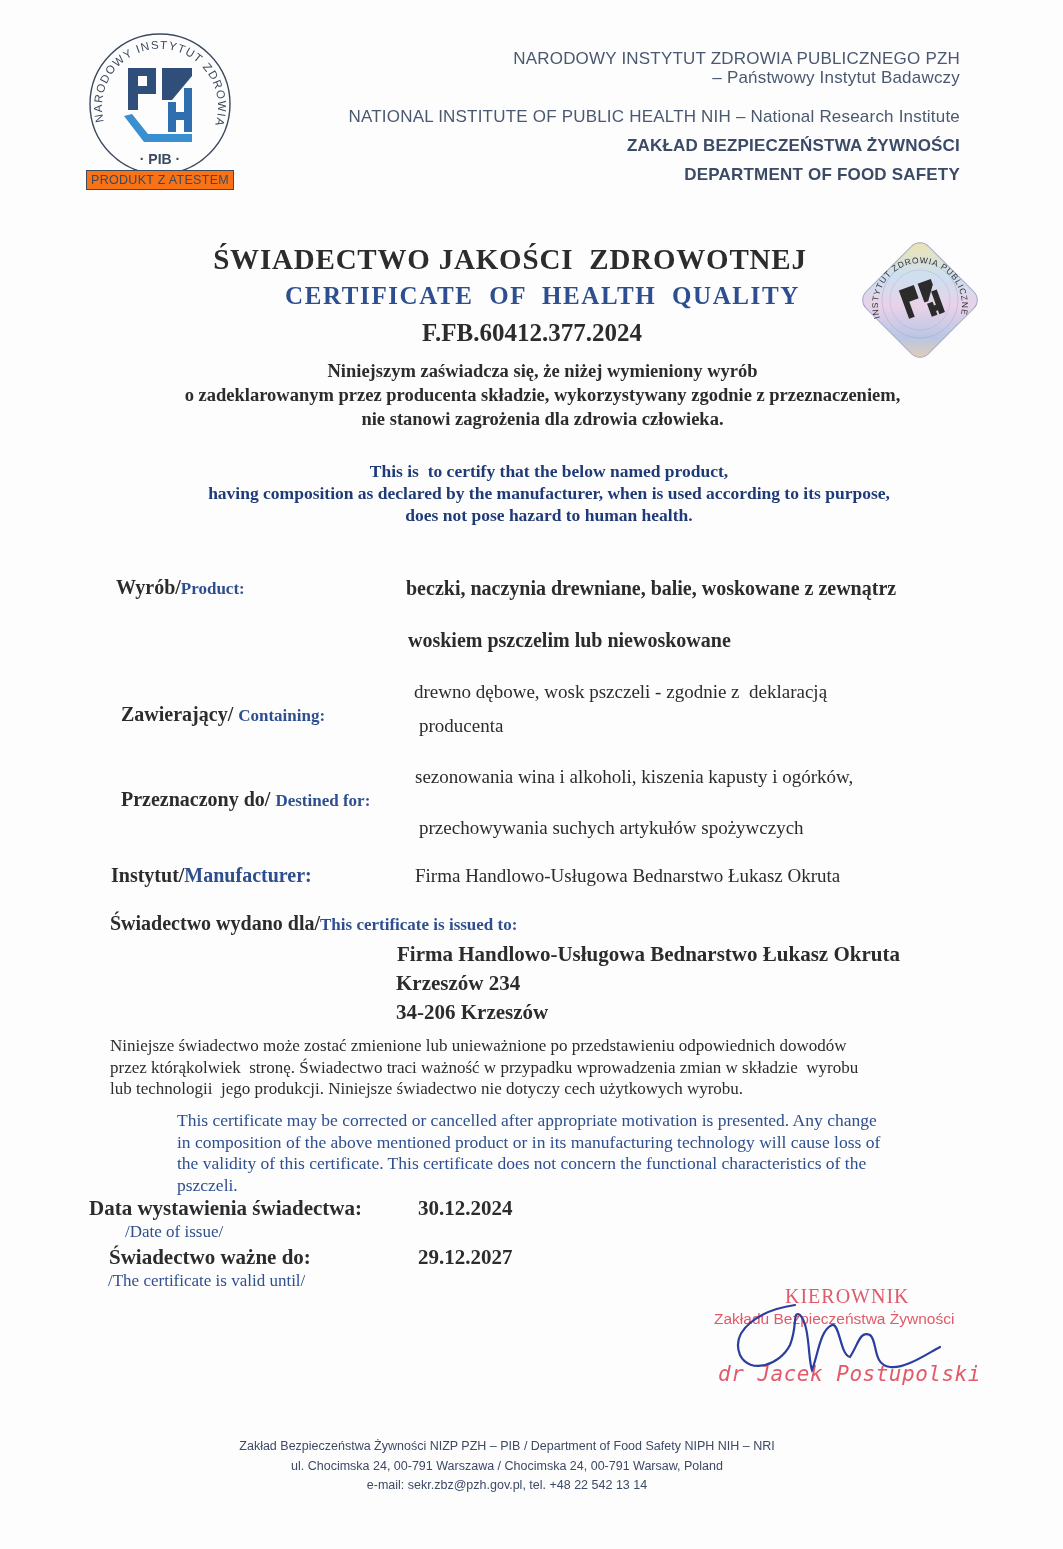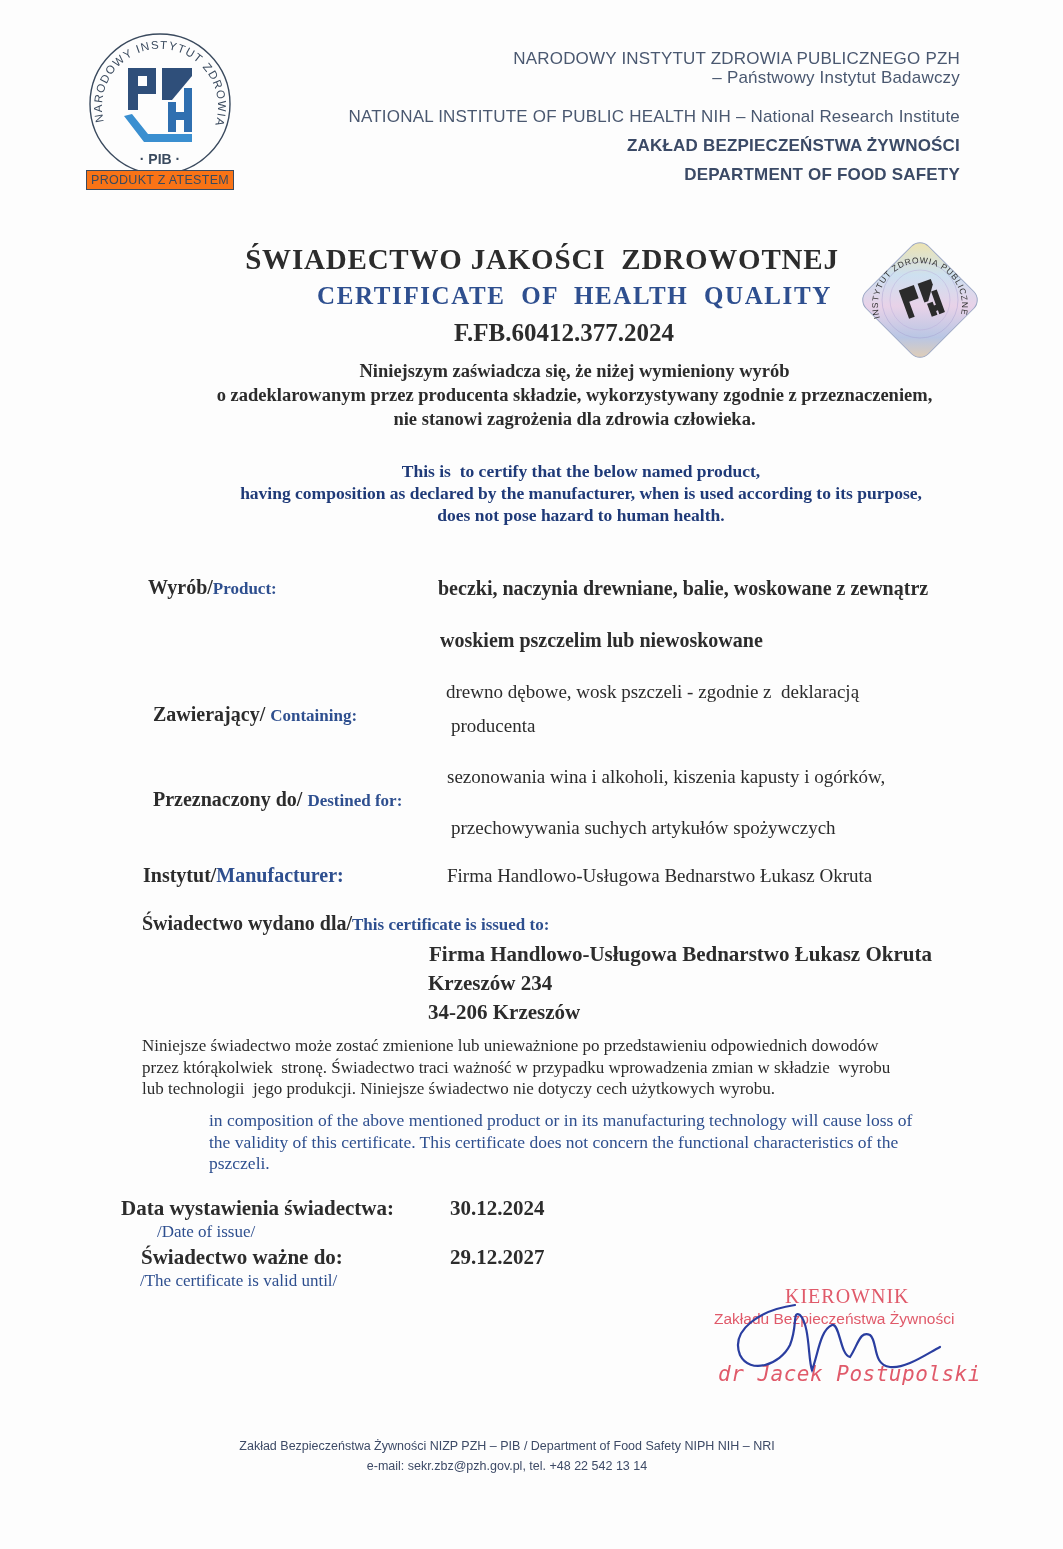--- a/index.html
+++ b/index.html
@@ -1,17 +1,17 @@
 <!DOCTYPE html>
 <html><head>
 <meta charset="utf-8">
 <style>
   html, body { margin: 0; padding: 0; background: #ffffff; }
   body { width: 1063px; height: 1549px; position: relative; overflow: hidden; background: #fdfdfd; }
-  .serif { font-family: "Liberation Serif", "DejaVu Serif", serif; padding-left: 32px; }
+  .serif { font-family: "Liberation Serif", "DejaVu Serif", serif; }
   .sans { font-family: "Liberation Sans", "DejaVu Sans", sans-serif; }
   .abs { position: absolute; }
 
   
   #logo { left: 84px; top: 28px; width: 152px; height: 165px; }
   #logo-badge { position: absolute; left: 2px; top: 142px; width: 146px; height: 18px; border: 1px solid #3a4a5e; font-size: 12.5px; color: #3a4a5e; text-align: center; line-height: 18px; letter-spacing: 0.3px; background: #f97316; }
 
   
   .hdr { right: 103px; text-align: right; font-size: 17px; color: #4a5870; letter-spacing: 0.2px; white-space: nowrap; }
   .hdr.bold { font-weight: bold; color: #3b4a66; }
@@ -153,20 +153,21 @@
 <div class="abs serif issued" style="left:396px; top:971px;">Krzeszów 234</div>
 <div class="abs serif issued" style="left:396px; top:1000px;">34-206 Krzeszów</div>
 
 <div class="abs serif para" style="top:1035px;">
   <div>Niniejsze świadectwo może zostać zmienione lub unieważnione po przedstawieniu odpowiednich dowodów</div>
   <div style="white-space:pre;">przez którąkolwiek  stronę. Świadectwo traci ważność w przypadku wprowadzenia zmian w składzie  wyrobu</div>
   <div style="white-space:pre;">lub technologii  jego produkcji. Niniejsze świadectwo nie dotyczy cech użytkowych wyrobu.</div>
 </div>
 
 <div class="abs serif para-en" style="top:1110px;">
+  <div>This certificate may be corrected or cancelled after appropriate motivation is presented. Any change</div>
   <div>in composition of the above mentioned product or in its manufacturing technology will cause loss of</div>
   <div>the validity of this certificate. This certificate does not concern the functional characteristics of the</div>
   <div>pszczeli.</div>
 </div>
 
 <div class="abs serif date-label" style="left:89px; top:1196px;">Data wystawienia świadectwa:</div>
 <div class="abs serif date-sub" style="left:125px; top:1222px;">/Date of issue/</div>
 <div class="abs serif date-val" style="left:418px; top:1196px;">30.12.2024</div>
 
 <div class="abs serif date-label" style="left:109px; top:1245px;">Świadectwo ważne do:</div>
@@ -177,14 +178,15 @@
   <div class="abs stamp-title">KIEROWNIK</div>
   <div class="abs stamp-dept">Zakładu Bezpieczeństwa Żywności</div>
   <div class="abs stamp-name">dr Jacek Postupolski</div>
   <svg class="abs" style="left:0; top:0;" width="270" height="105" viewBox="0 0 270 105">
     <path d="M95 20 C 60 25, 30 45, 40 70 C 50 90, 80 80, 90 60 C 98 40, 92 25, 100 30 C 110 40, 108 75, 112 85 C 118 70, 120 45, 132 40 C 140 38, 140 70, 150 72 C 158 60, 160 45, 170 50 C 178 56, 172 80, 190 82 C 205 84, 225 70, 240 62" fill="none" stroke="#2a3ea0" stroke-width="2.2" stroke-linecap="round"></path>
   </svg>
 </div>
 
 <div class="abs sans footer">
   <div>Zakład Bezpieczeństwa Żywności NIZP PZH – PIB / Department of Food Safety NIPH NIH – NRI</div>
+  <div>ul. Chocimska 24, 00-791 Warszawa / Chocimska 24, 00-791 Warsaw, Poland</div>
   <div>e-mail: sekr.zbz@pzh.gov.pl, tel. +48 22 542 13 14</div>
 </div>
 
 </body></html>

